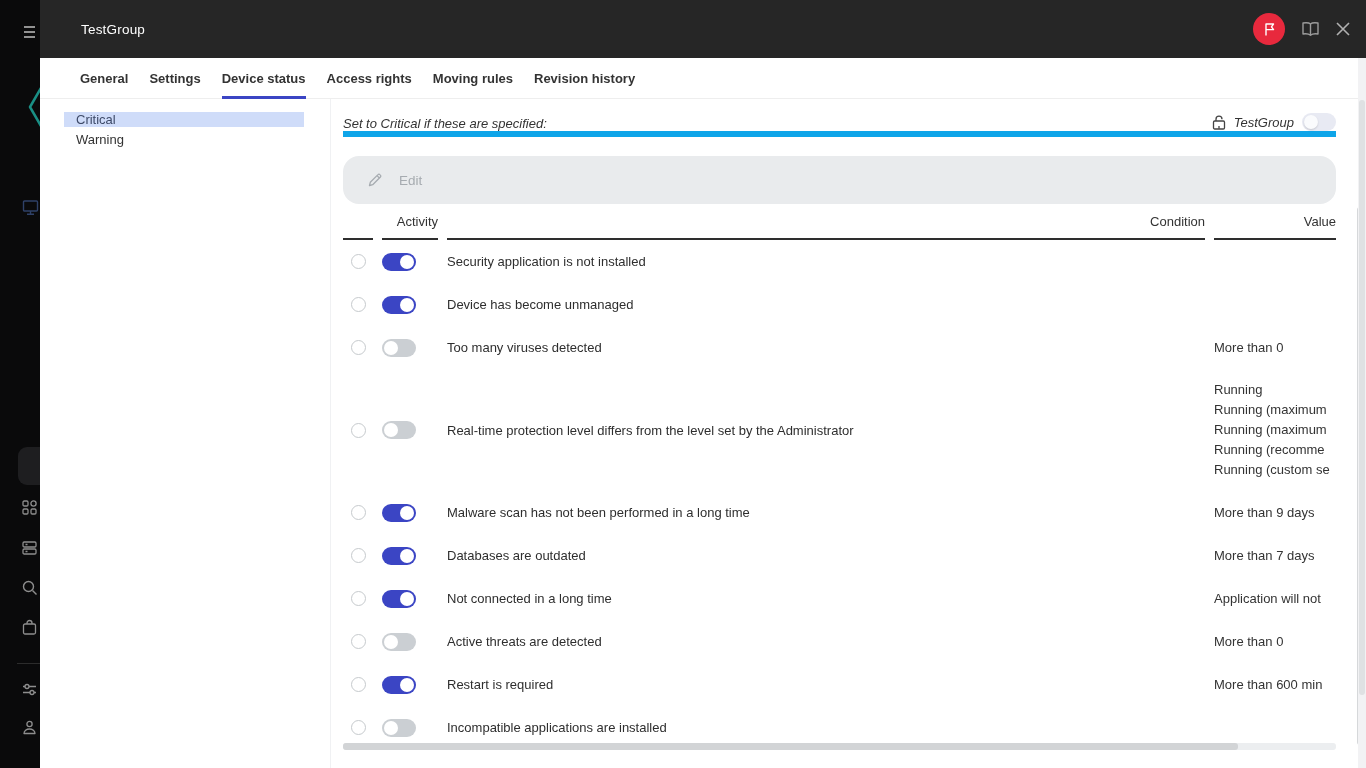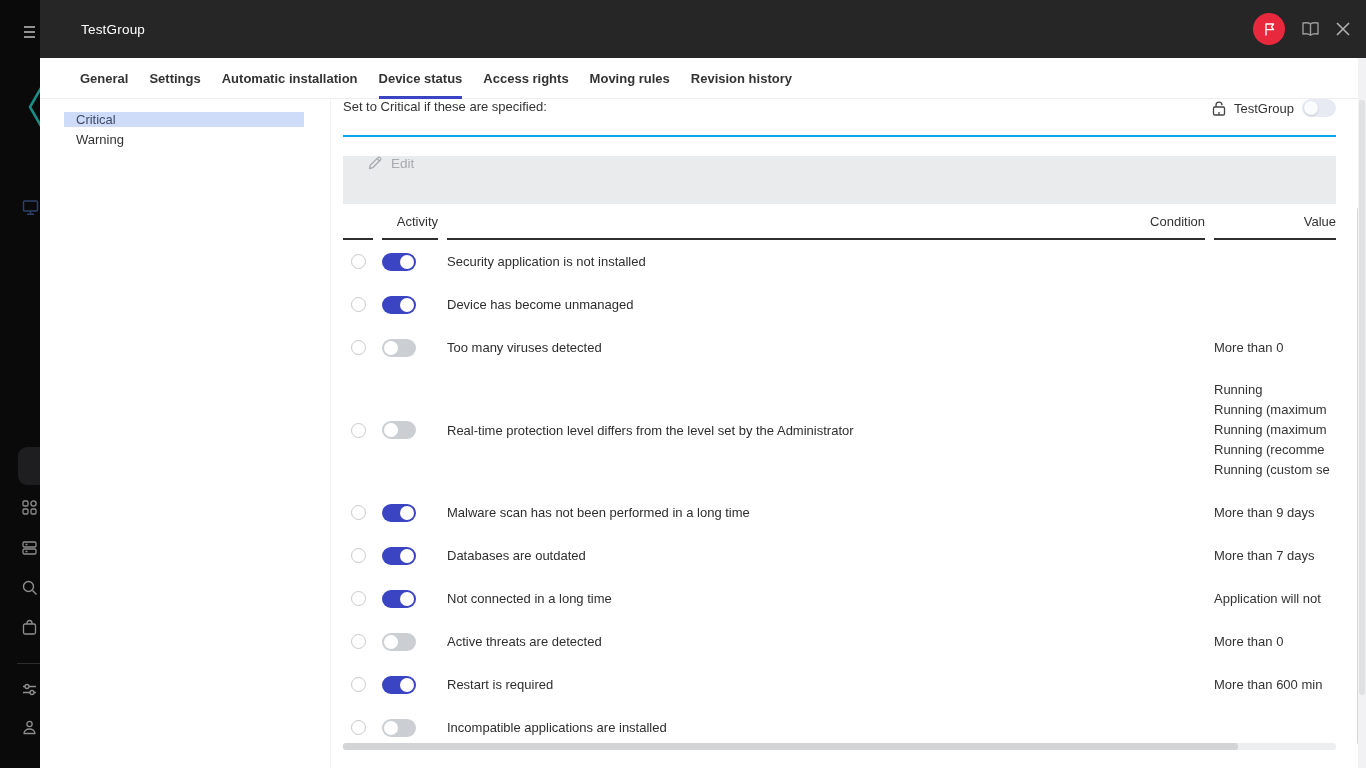--- a/index.html
+++ b/index.html
@@ -32,35 +32,35 @@
 
   .body-row { display:flex; height:calc(100% - 41px); }
 
   
   .subnav { width:291px; padding-top:13px; border-right:1px solid #f0f1f3; flex:none; }
   .subnav-item { height:15px; margin:0 26px 5px 24px; border-radius:0; display:flex; align-items:center; padding:0 12px; font-size:13px; color:#333; cursor:pointer; }
   .subnav-item.selected { background:var(--selected_pill,#cfdcf9); color:#3e4a68; }
 
   
   .main { flex:1; position:relative; padding:0 30px 0 12px; }
-  .main-header { height:38px; display:flex; align-items:flex-start; justify-content:space-between; border-bottom:2px solid #0ea5e9; }
+  .main-header { height:38px; display:flex; align-items:flex-end; justify-content:space-between; border-bottom:6px solid #0ea5e9;font-style:italic; }
   .main-header .caption { font-size:13px; color:#333; }
   .lock-cluster { display:flex; align-items:center; gap:8px; }
   .lock-cluster .state { font-size:13px; color:#333; }
 
   
   .toggle { position:relative; width:34px; height:18px; border-radius:9px; background:#cbcfd3; cursor:pointer; flex:none; }
   .toggle .knob { position:absolute; top:2px; left:2px; width:14px; height:14px; border-radius:50%; background:#fff; }
   .toggle.on { background:var(--toggle_on,#3b45c4); }
   .toggle.on .knob { left:auto; right:2px; }
   .toggle.dim { background:#e8eaf3; }
   .toggle.dim .knob { background:#fafbfd; box-shadow:0 1px 2px rgba(0,0,0,.15); }
 
   
-  .edit-bar { margin-top:19px; height:48px; background:#e9ebed; border-radius:0; display:flex; padding-left:25px; gap:9px; color:#a6abb0; font-size:13.5px; }
+  .edit-bar { margin-top:19px; height:48px; background:#e9ebed; border-radius:16px; display:flex; align-items:center; padding-left:25px; gap:17px; color:#a6abb0; font-size:13.5px; }
 
   
   .thead, .trow { display:grid; grid-template-columns:30px 56px 1fr 122px; column-gap:9px; }
   .thead { height:36px; align-items:end; font-size:13px; color:#333;text-align:right; }
   .thead > div { border-bottom:2px solid #2e2e2e; padding-bottom:9px; white-space:nowrap; }
   .trow { height:43px; align-items:center; }
   .trow.tall { height:122px; }
   .radio { width:15px; height:15px; border-radius:50%; border:1px solid #c6cacd; background:#fff; margin:0 auto; cursor:pointer; }
   .cond { font-size:13px; color:#2e2e2e; white-space:nowrap; overflow:hidden; }
   .val { font-size:13px; color:#333; line-height:20px; white-space:nowrap; overflow:hidden; }
@@ -157,21 +157,20 @@
         </svg>
     </div>
   </div>
 </div>
 
 <div class="content">
 
   <div class="tabbar">
     <div class="tab">General</div>
     <div class="tab">Settings</div>
-    <div class="tab">Automatic installation</div>
     <div class="tab active">Device status</div>
     <div class="tab">Access rights</div>
     <div class="tab">Moving rules</div>
     <div class="tab">Revision history</div>
   </div>
 
   <div class="body-row">
     <div class="subnav">
       <div class="subnav-item selected">Critical</div>
       <div class="subnav-item">Warning</div>

